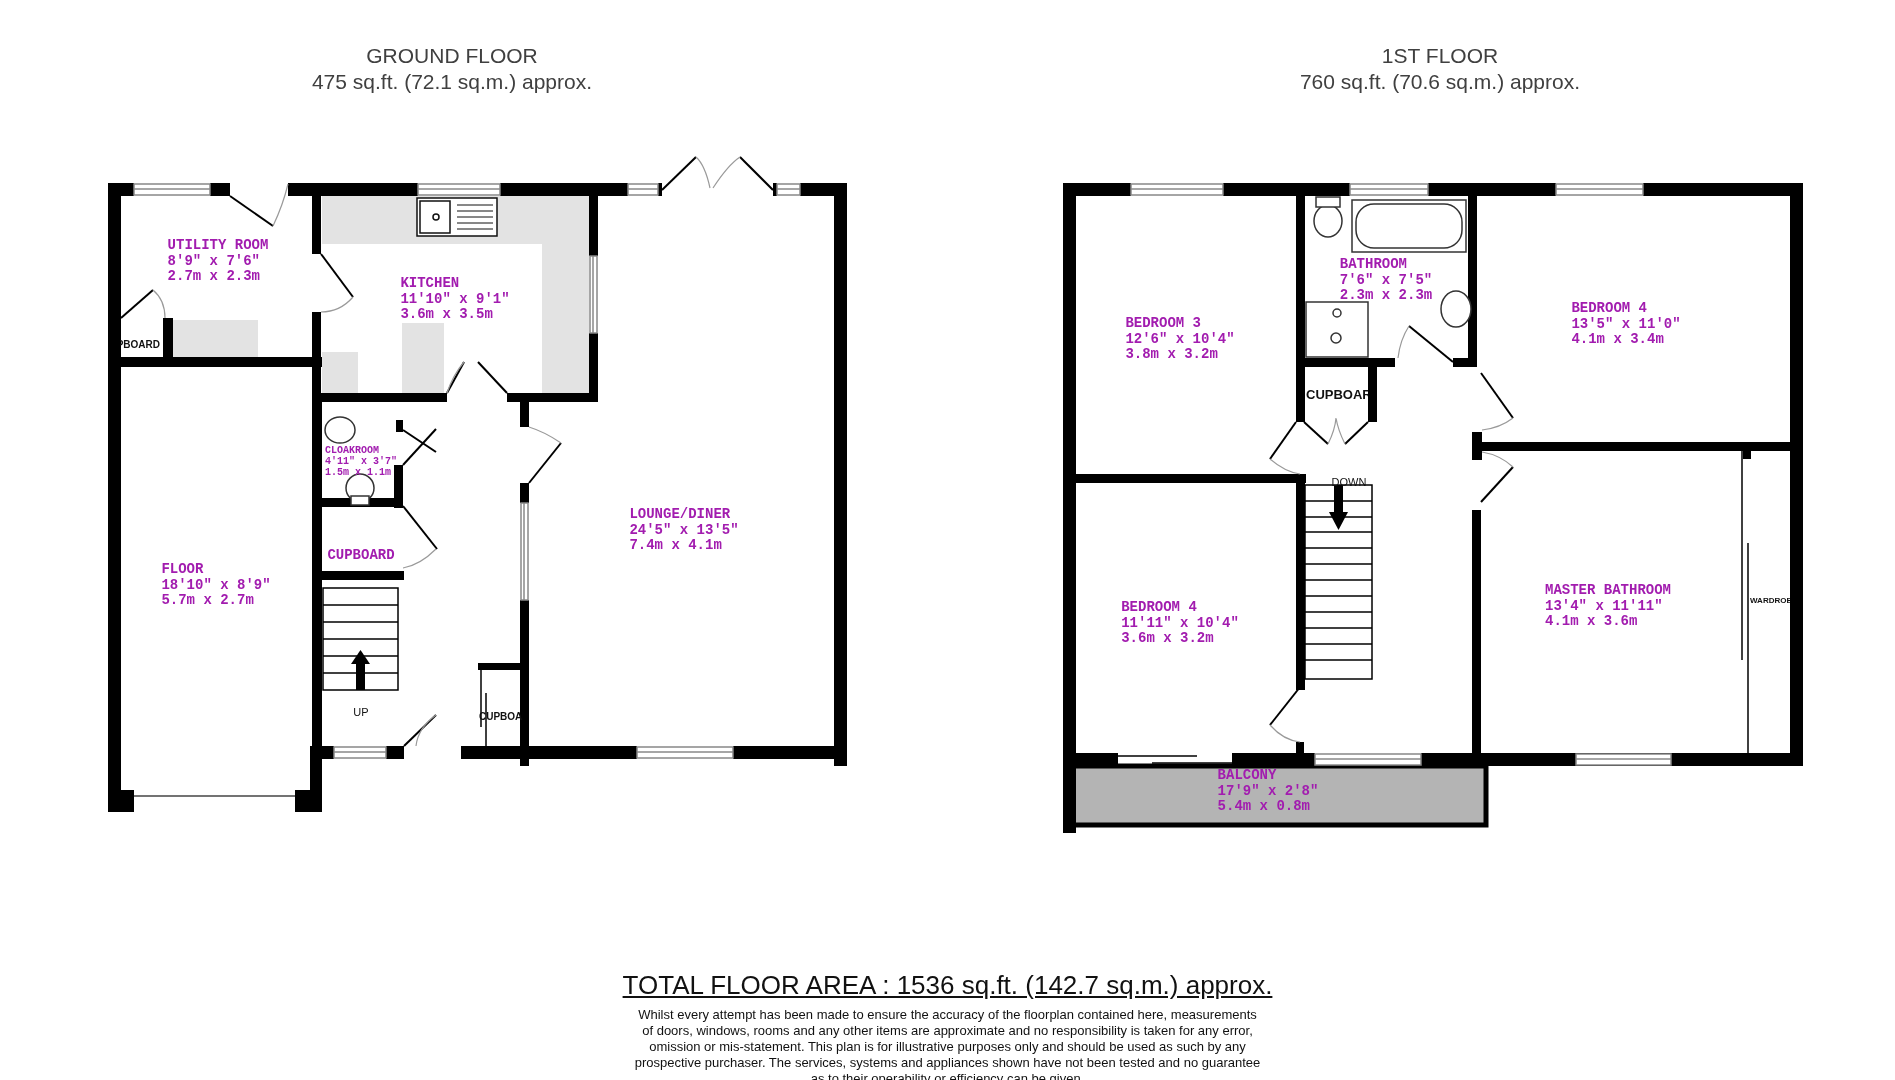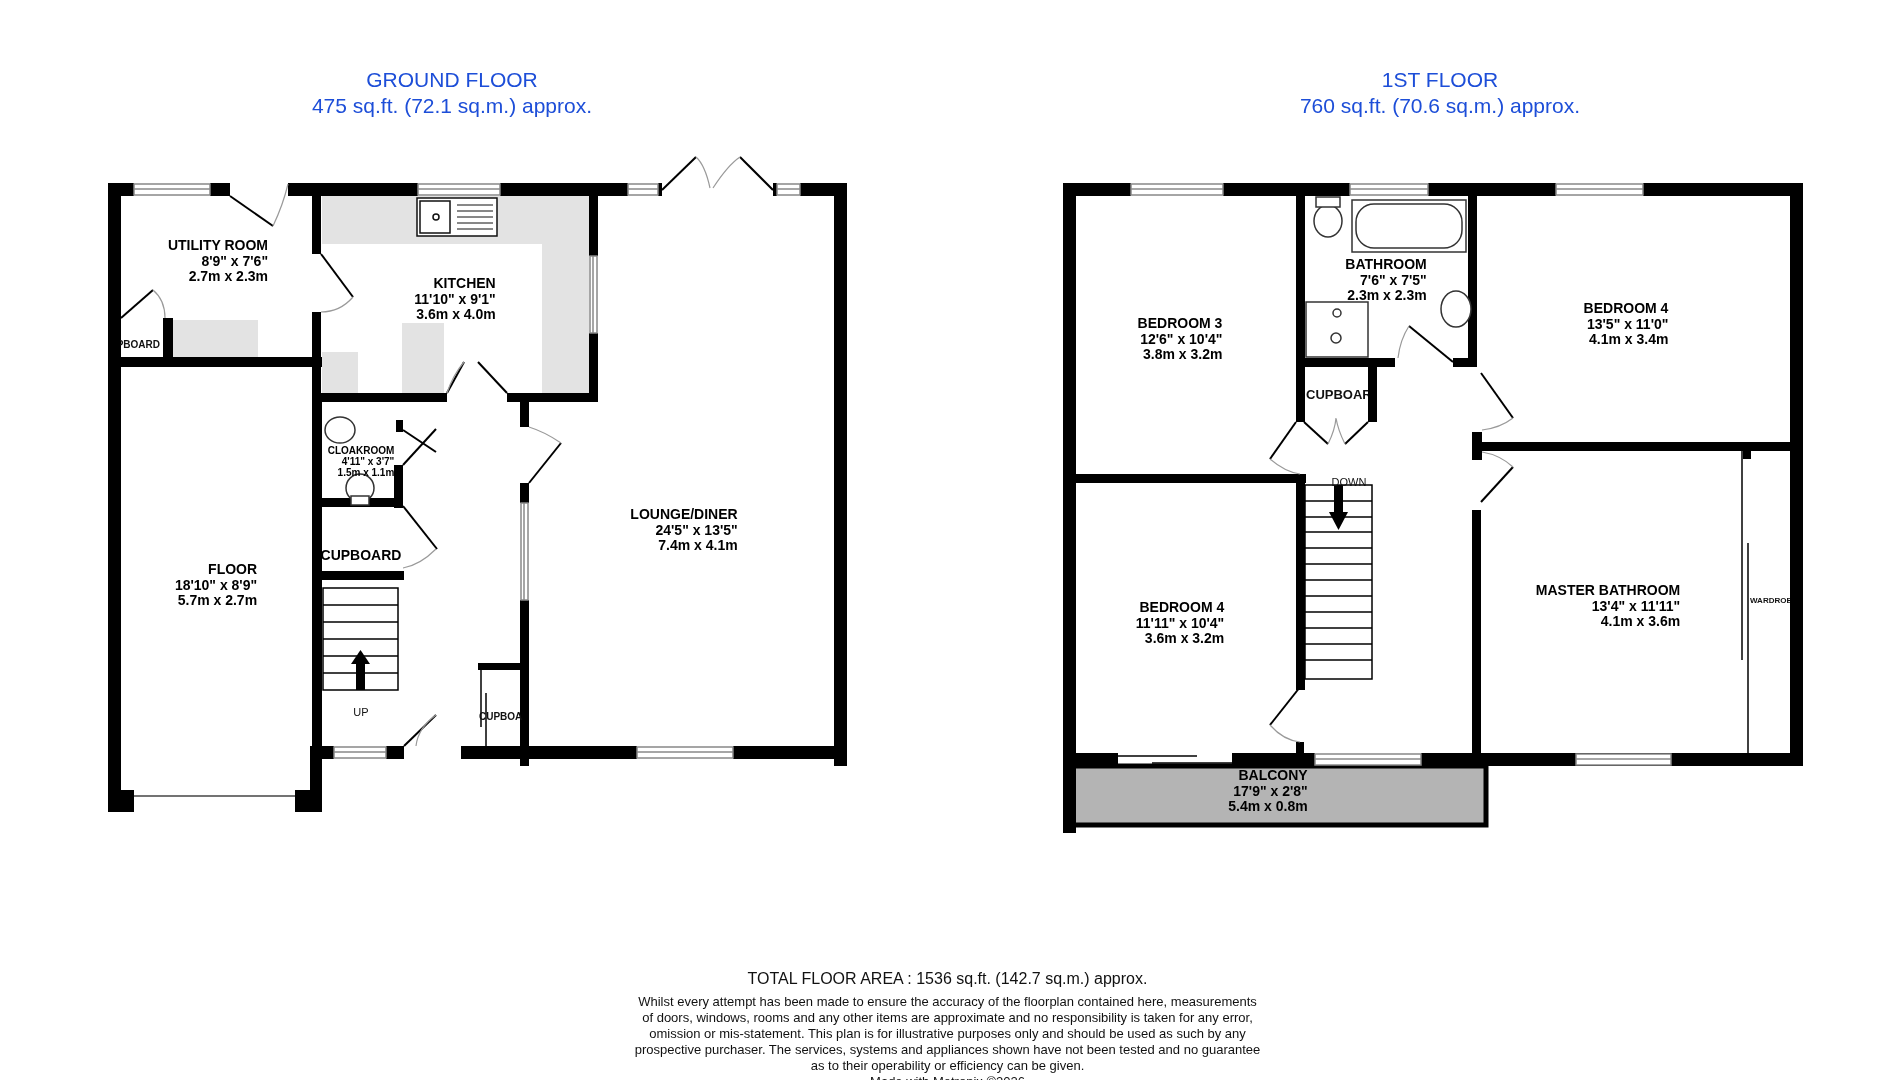--- a/index.html
+++ b/index.html
@@ -1,28 +1,28 @@
 <!DOCTYPE html>
 <html><head>
 <meta charset="utf-8">
 <style>
   html, body { margin:0; padding:0; background:#ffffff; }
   body { width:1895px; height:1080px; position:relative; overflow:hidden; font-family:"Liberation Sans", sans-serif; color:#111; }
-  .hdr { position:absolute; text-align:center; font-family:"Liberation Sans", sans-serif; color:#1d4ed8;margin-top:24px; }
+  .hdr { position:absolute; text-align:center; font-family:"Liberation Sans", sans-serif; color:#404040; }
   .hdr .t { font-size:21px; }
   .hdr .s { font-size:21px; margin-top:2px; }
   #plan { position:absolute; left:0; top:0; width:1895px; height:1080px; }
-  .room-label { position:absolute; text-align:right; font-family:Liberation Sans, sans-serif; font-weight:bold; color:#000000; line-height:1.12; transform:translate(-50%, 0); white-space:nowrap; }
+  .room-label { position:absolute; text-align:left; font-family:Liberation Mono, monospace; font-weight:bold; color:#a21caf; line-height:1.12; transform:translate(-50%, 0); white-space:nowrap; }
   .room-label .n { font-size:14px; }
   .room-label .d { font-size:14px; }
   .room-label.sm .n, .room-label.sm .d { font-size:10px; font-weight:bold; }
   .tiny { position:absolute; font-size:10px; font-weight:bold; white-space:nowrap; transform:translate(-50%,-50%); }
   .stairtxt { position:absolute; font-size:11px; font-weight:normal; transform:translate(-50%,-50%); }
   .footer { position:absolute; left:0; width:1895px; text-align:center; }
-  .footer .total { font-size:16px; top:0; }
+  .footer .total { font-size:26px; top:0;text-decoration:underline; }
   .footer .disc { font-size:13px; line-height:16px; margin-top:6px; }
 </style>
 </head>
 <body>
 
 <div class="hdr" style="left:242px; top:44px; width:420px;">
   <div class="t">GROUND FLOOR</div>
   <div class="s">475 sq.ft. (72.1 sq.m.) approx.</div>
 </div>
 <div class="hdr" style="left:1230px; top:44px; width:420px;">
@@ -291,21 +291,21 @@
 </svg>
 
 <div class="room-label" style="left:218px; top:238px;">
   <div class="n">UTILITY ROOM</div>
   <div class="d">8'9"  x 7'6"</div>
   <div class="d">2.7m  x 2.3m</div>
 </div>
 <div class="room-label" style="left:455px; top:276px;">
   <div class="n">KITCHEN</div>
   <div class="d">11'10"  x 9'1"</div>
-  <div class="d">3.6m  x 4.0m</div>
+  <div class="d">3.6m  x 3.5m</div>
 </div>
 <div class="room-label sm" style="left:361px; top:445px;">
   <div class="n">CLOAKROOM</div>
   <div class="d">4'11"  x 3'7"</div>
   <div class="d">1.5m  x 1.1m</div>
 </div>
 <div class="room-label" style="left:361px; top:548px;">
   <div class="n">CUPBOARD</div>
 </div>
 <div class="tiny" style="left:140px; top:344px; width:40px; overflow:hidden; text-align:right; direction:rtl;">CUPBOARD</div>

